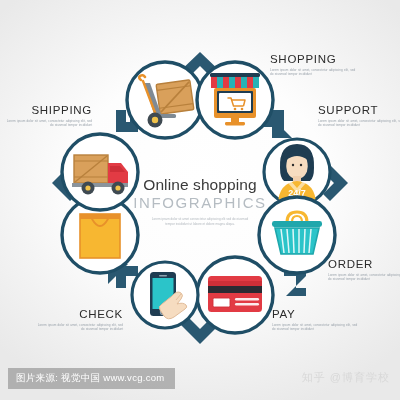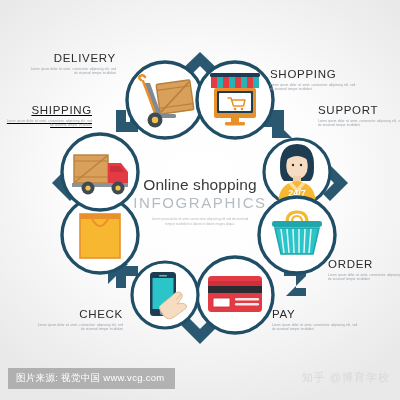--- a/index.html
+++ b/index.html
@@ -257,26 +257,22 @@
         <rect x="72" y="183" width="56" height="4" fill="#8b949c"></rect>
 
         <circle cx="88" cy="188" r="6.5" fill="#3f4a52"></circle>
         <circle cx="88" cy="188" r="2.6" fill="#f0c24a"></circle>
         <circle cx="118" cy="188" r="6.5" fill="#3f4a52"></circle>
         <circle cx="118" cy="188" r="2.6" fill="#f0c24a"></circle>
       </g>
     </g>
   </svg>
 
-  <div class="lbl left" style="left:6px;top:52px;width:110px;">
-    <div class="ttl">DELIVERY</div>
-    <div class="body">Lorem ipsum dolor sit amet, consectetur adipiscing elit, sed do eiusmod tempor incididunt</div>
-  </div>
-
-  <div class="lbl right" style="left:270px;top:68px;width:120px;">
+
+  <div class="lbl right" style="left:270px;top:53px;width:120px;">
     <div class="ttl">SHOPPING</div>
     <div class="body">Lorem ipsum dolor sit amet, consectetur adipiscing elit, sed do eiusmod tempor incididunt</div>
   </div>
 
   <div class="lbl right" style="left:318px;top:104px;width:90px;">
     <div class="ttl">SUPPORT</div>
     <div class="body">Lorem ipsum dolor sit amet, consectetur adipiscing elit, sed do eiusmod tempor incididunt</div>
   </div>
 
   <div class="lbl right" style="left:328px;top:258px;width:80px;">
@@ -288,21 +284,21 @@
     <div class="ttl">CHECK</div>
     <div class="body">Lorem ipsum dolor sit amet, consectetur adipiscing elit, sed do eiusmod tempor incididunt</div>
   </div>
 
   <div class="lbl right" style="left:272px;top:308px;width:90px;">
     <div class="ttl">PAY</div>
     <div class="body">Lorem ipsum dolor sit amet, consectetur adipiscing elit, sed do eiusmod tempor incididunt</div>
   </div>
 
 
-  <div class="lbl left" style="left:2px;top:104px;width:90px;text-decoration:underline;">
+  <div class="lbl left" style="left:2px;top:104px;width:90px;">
     <div class="ttl">SHIPPING</div>
     <div class="body">Lorem ipsum dolor sit amet, consectetur adipiscing elit, sed do eiusmod tempor incididunt</div>
   </div>
 
   <div id="center">
     <div class="h1">Online shopping</div>
     <div class="h2">INFOGRAPHICS</div>
     <div class="sub">Lorem ipsum dolor sit amet consectetur adipiscing elit sed do eiusmod tempor incididunt ut labore et dolore magna aliqua.</div>
   </div>
 

